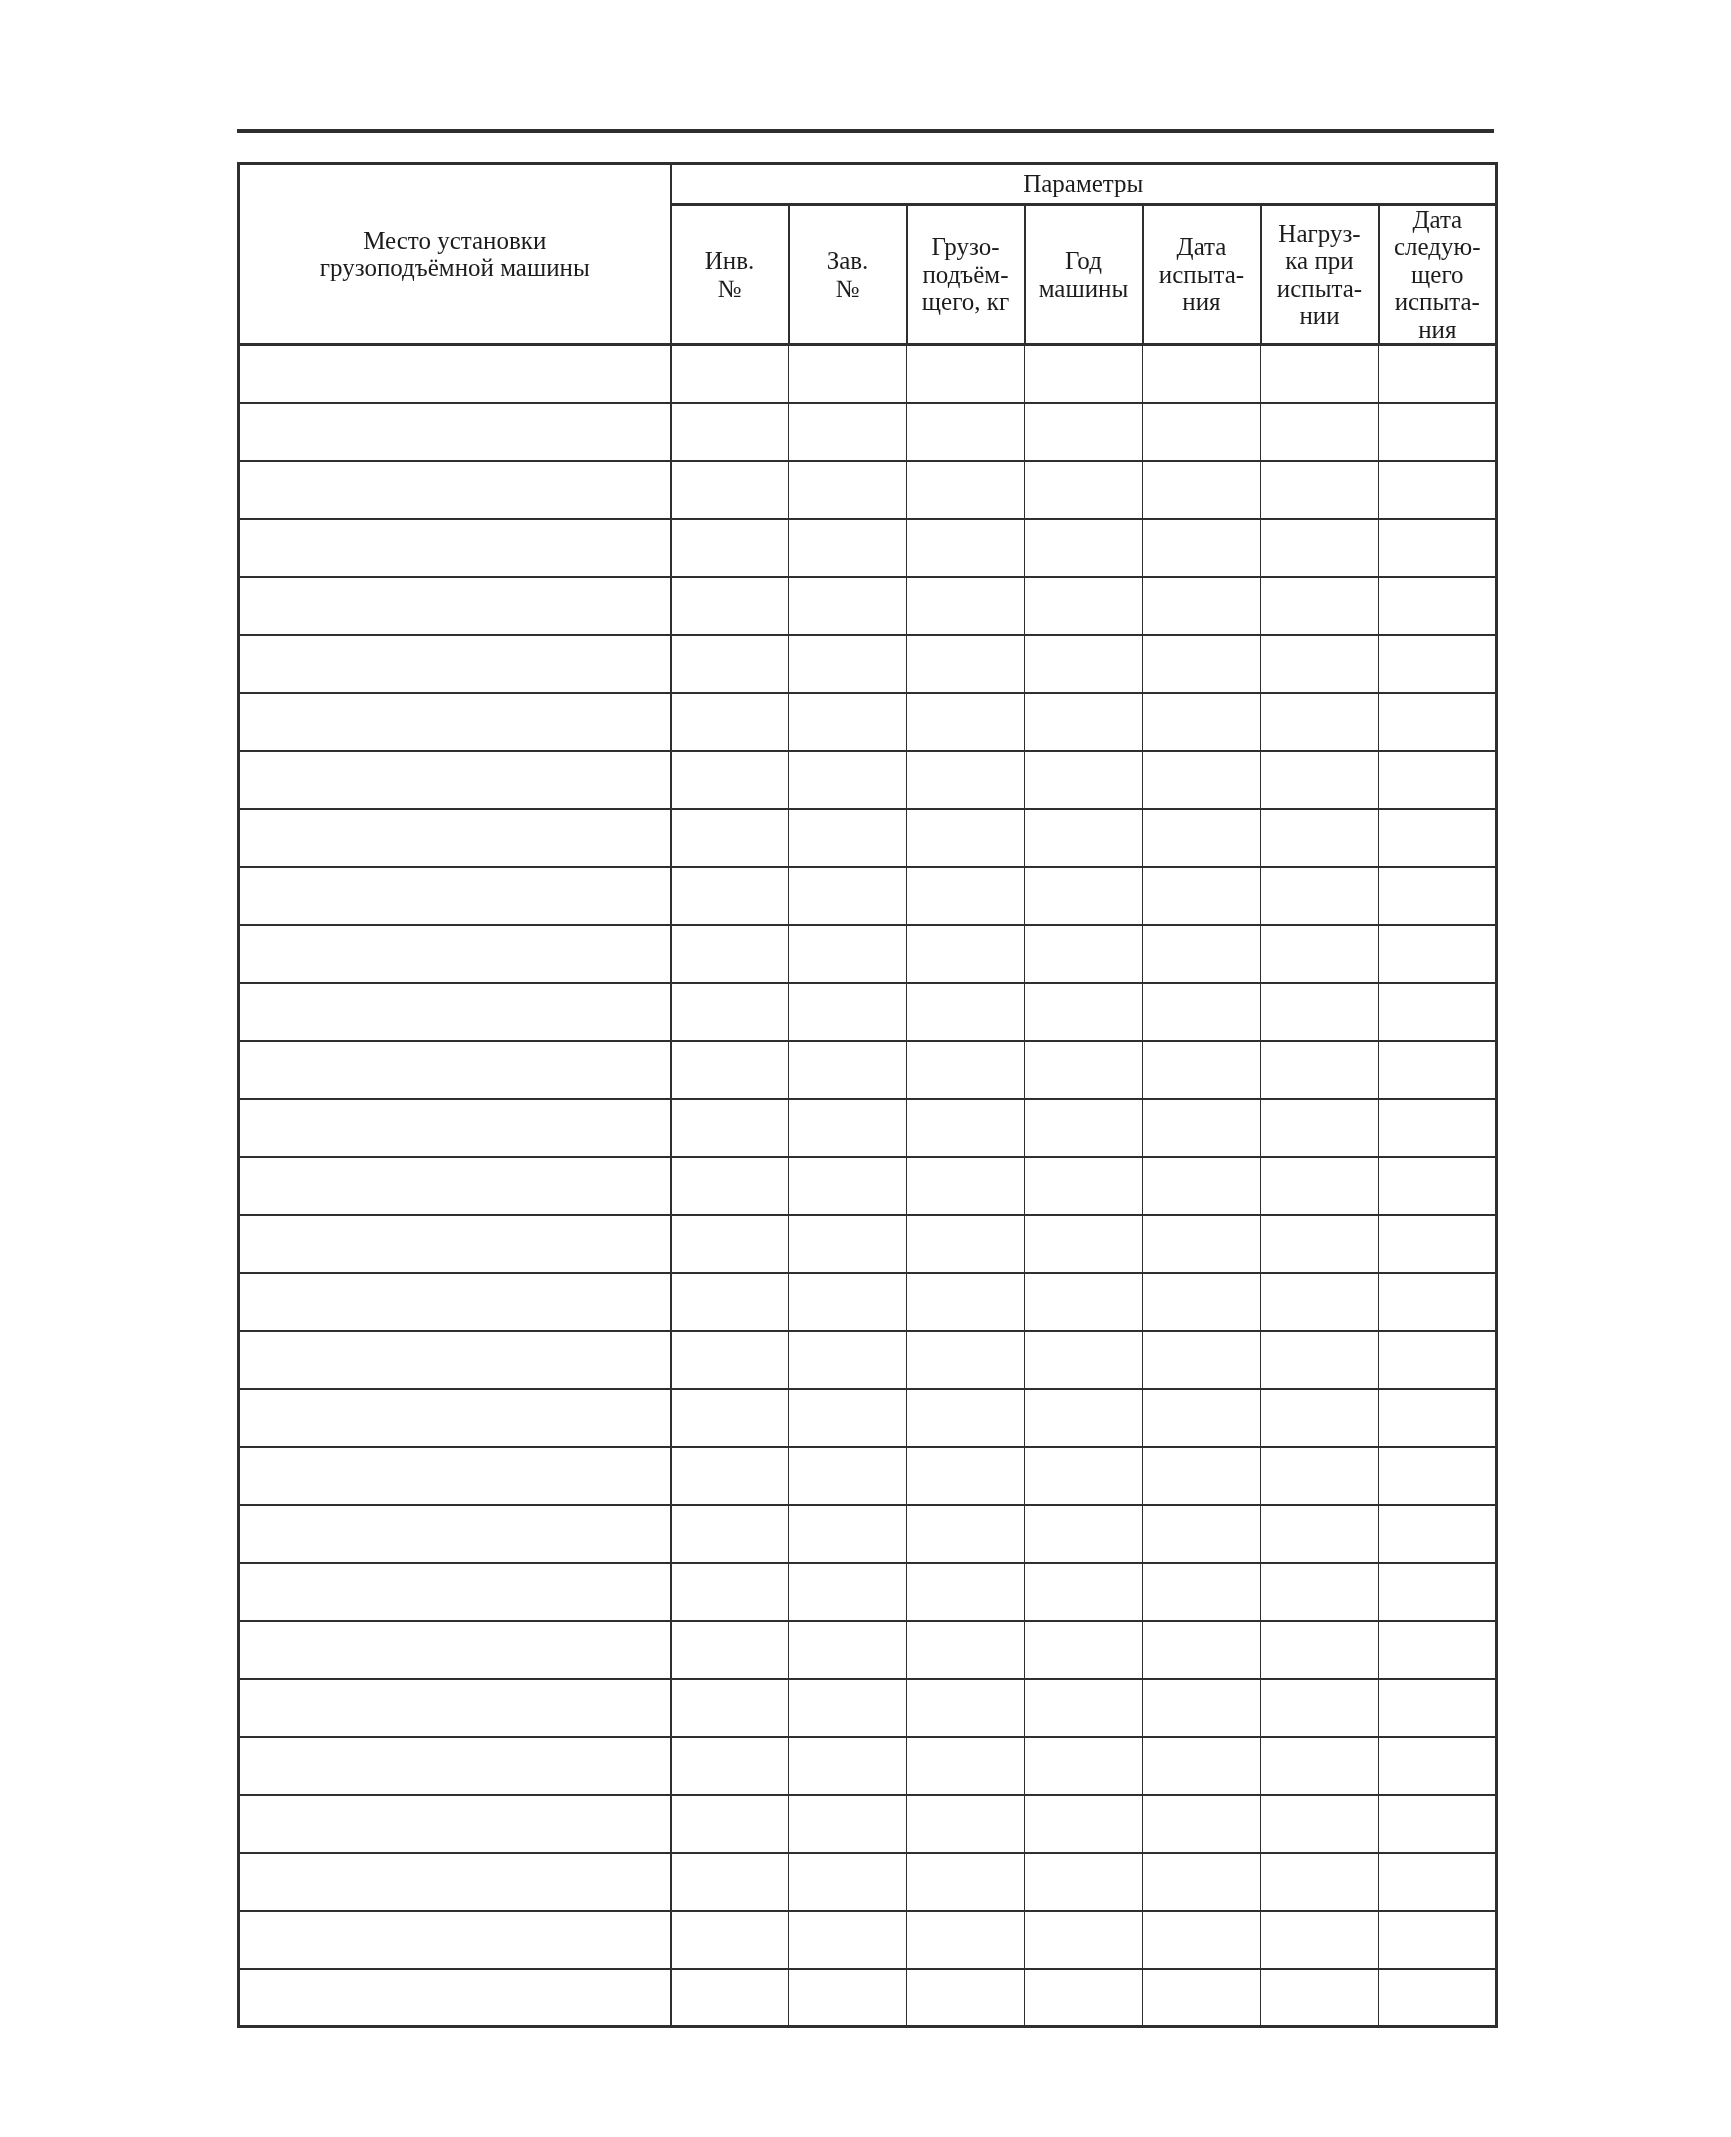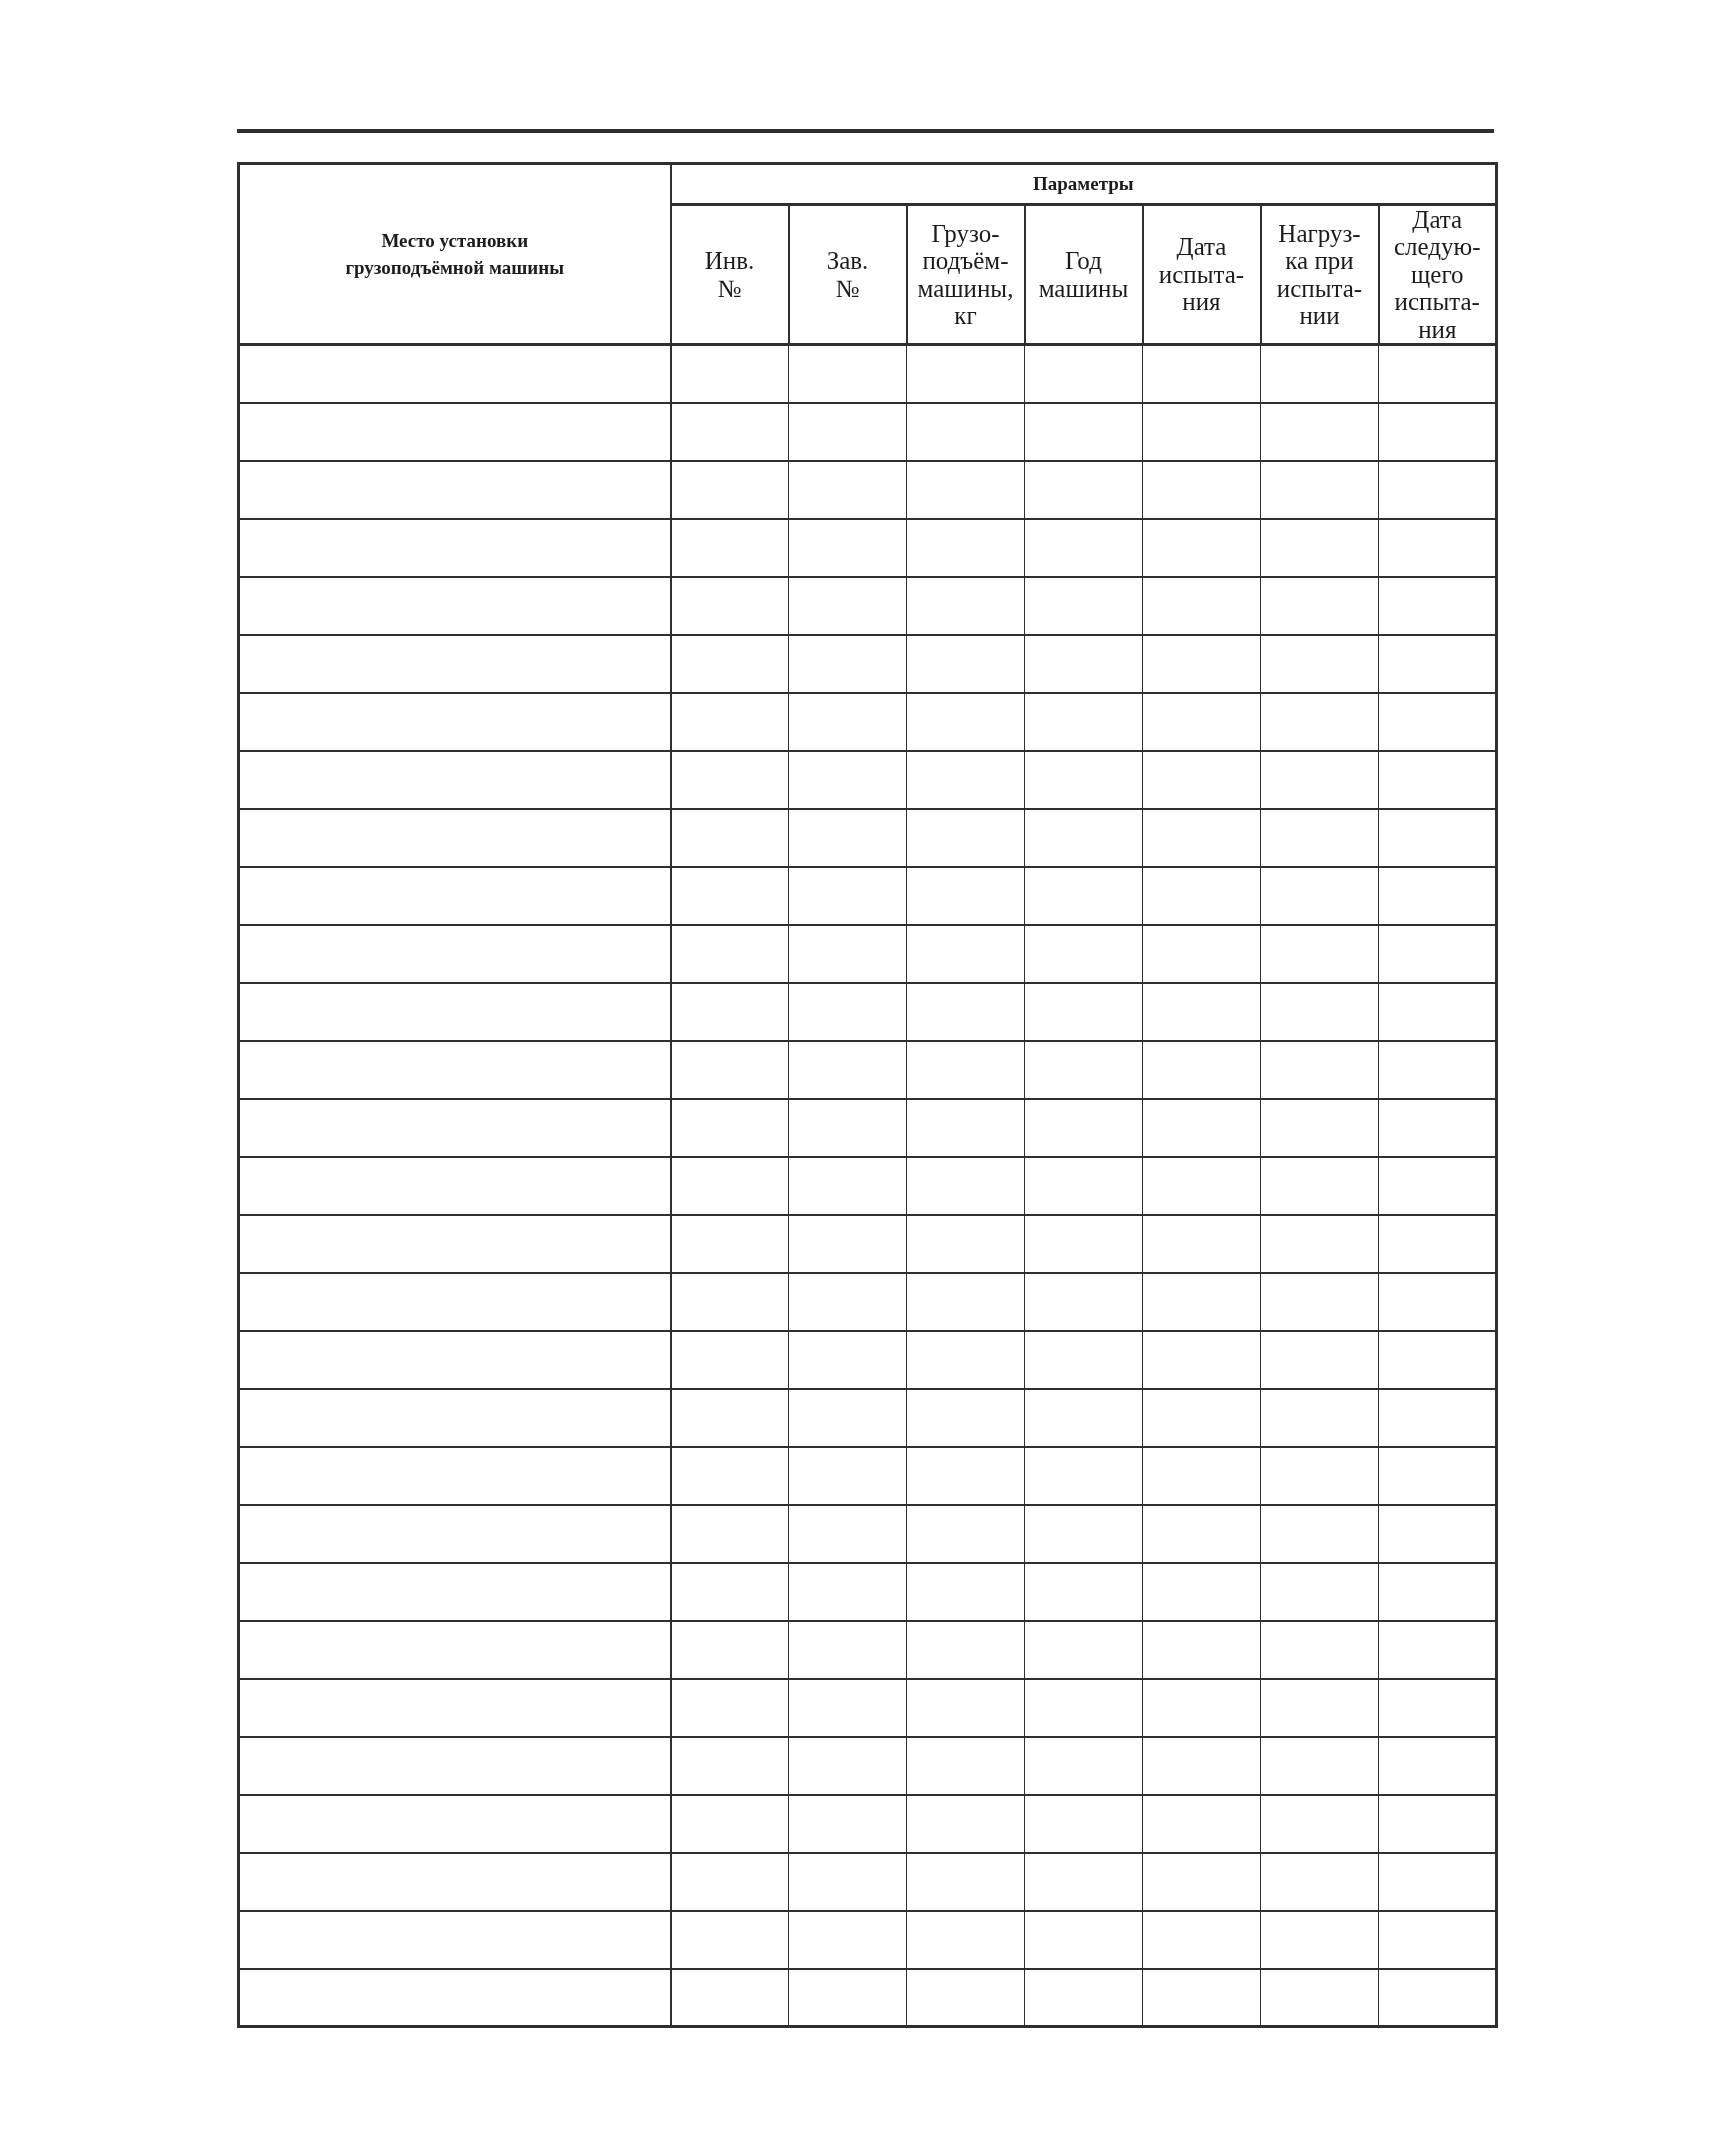--- a/index.html
+++ b/index.html
@@ -42,23 +42,22 @@
   table.form-table th,
   table.form-table td {
     padding: 0;
     text-align: center;
     vertical-align: middle;
     font-weight: normal;
   }
   
   tr.group-row th {
     height: 38px;
-    font-size: 19px;
+    font-size: 25px;
     line-height: 27.4px;
-    font-weight: bold;
   }
   th.group-header {
     border-bottom: 3.7px solid #2f2f2f;
     border-left: 2.7px solid #2f2f2f;
   }
   
   th.place-header {
     font-size: 25px;
     line-height: 30px;
     white-space: pre-line;
@@ -115,21 +114,21 @@
         <th class="group-header" colspan="7">Параметры</th>
       </tr>
       <tr class="sub-row" id="sub-header-row">
 
       <th>Инв.
 №</th>
           <th>Зав.
 №</th>
           <th>Грузо-
 подъём-
-машины, кг</th>
+щего, кг</th>
           <th>Год
 машины</th>
           <th>Дата
 испыта-
 ния</th>
           <th>Нагруз-
 ка при
 испыта-
 нии</th>
           <th>Дата

